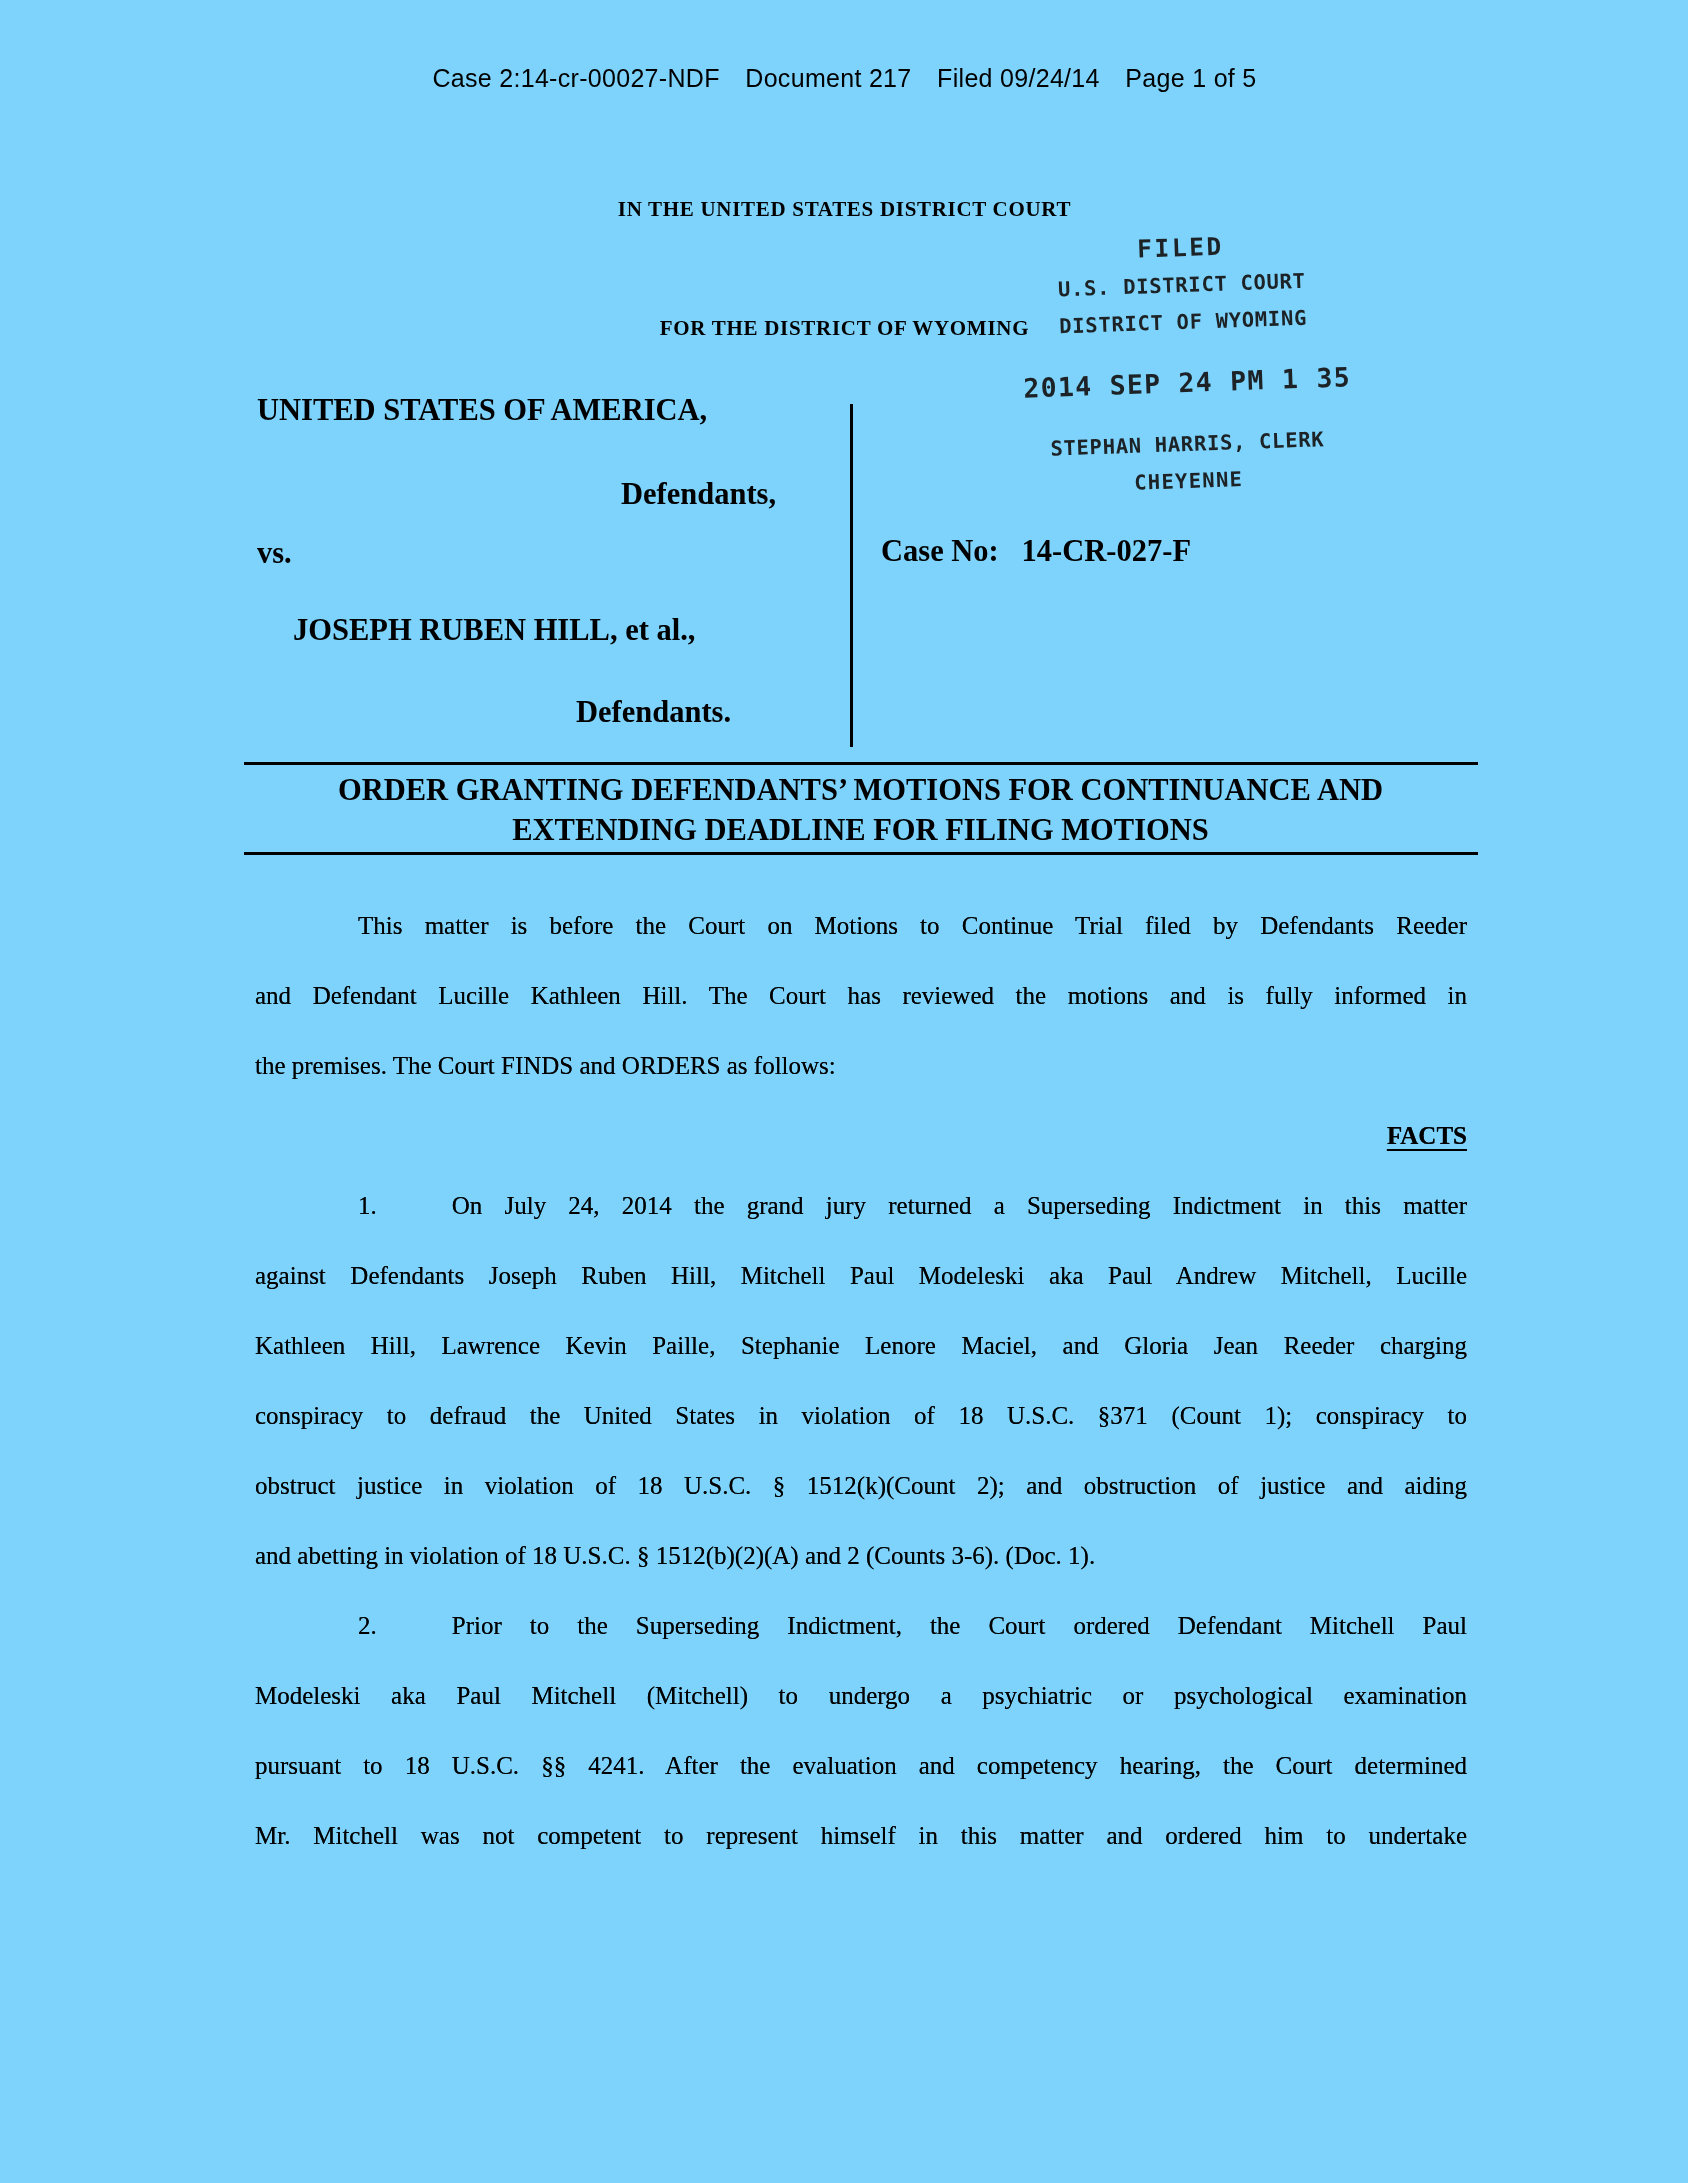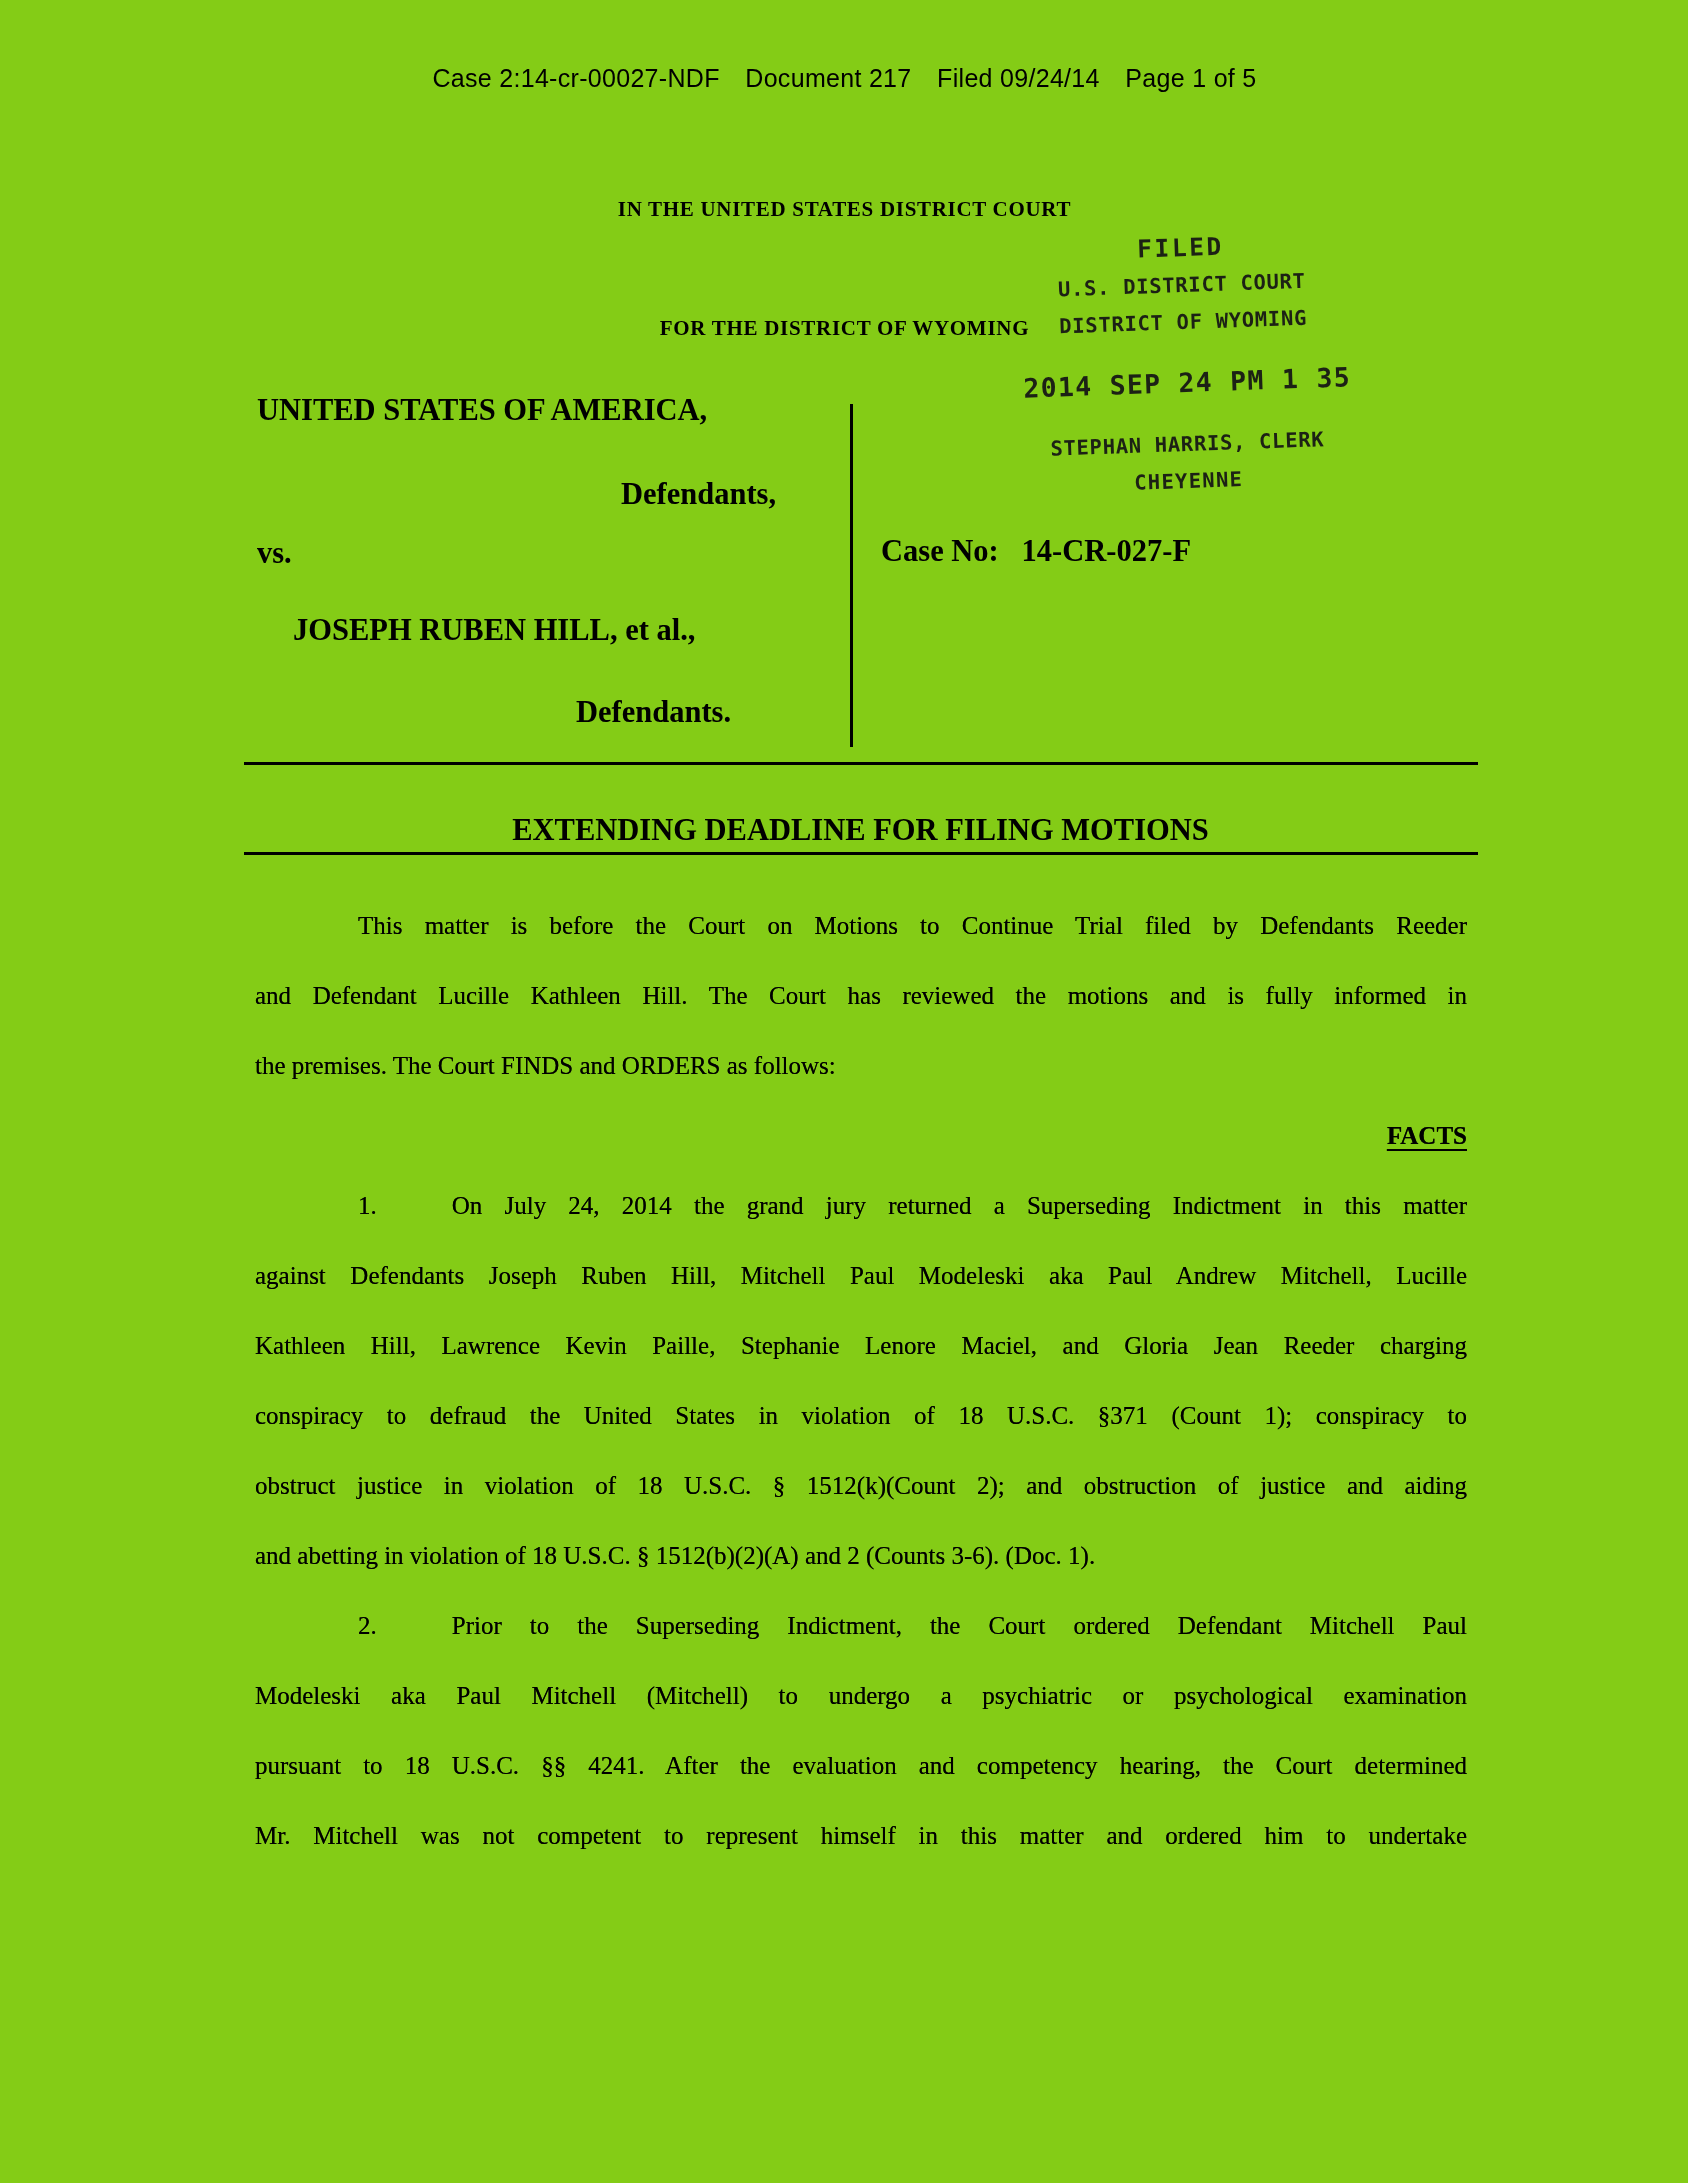--- a/index.html
+++ b/index.html
@@ -1,21 +1,21 @@
 <!DOCTYPE html>
 <html style="font-size:10.6px"><head>
 <meta charset="utf-8">
 <style>
   html, body { margin: 0; padding: 0; background: #888; }
   .page {
     position: relative;
     width: 1689px;
     height: 2183px;
     margin: 0 auto;
-    background: #84cc16;
+    background: #7dd3fc;
     color: #000;
     font-family: "Liberation Serif", serif;
     overflow: hidden;
   }
   
   .hdr {
     position: absolute;
     top: 64px; left: 0; width: 1689px;
     text-align: center;
     font-family: "Liberation Sans", sans-serif;
@@ -128,20 +128,21 @@
 
   <div class="cap cap-plaintiff">UNITED STATES OF AMERICA,</div>
   <div class="cap cap-plaintiff-role">Defendants,</div>
   <div class="cap cap-vs">vs.</div>
   <div class="cap cap-defendant">JOSEPH RUBEN HILL, et al.,</div>
   <div class="cap cap-defendant-role">Defendants.</div>
   <div class="cap cap-caseno">Case No:  14-CR-027-F</div>
   <div class="cap-divider"></div>
 
   <div class="rule r1"></div>
+  <div class="order-title t1">ORDER GRANTING DEFENDANTS’ MOTIONS FOR CONTINUANCE AND</div>
   <div class="order-title t2">EXTENDING DEADLINE FOR FILING MOTIONS</div>
   <div class="rule r2"></div>
 
   <div class="bodytext">
     <div class="ln first just">This matter is before the Court on Motions to Continue Trial filed by Defendants Reeder</div>
     <div class="ln just">and Defendant Lucille Kathleen Hill.  The Court has reviewed the motions and is fully informed in</div>
     <div class="ln">the premises.  The Court FINDS and ORDERS as follows:</div>
 
     <div class="ln facts">FACTS</div>
 

